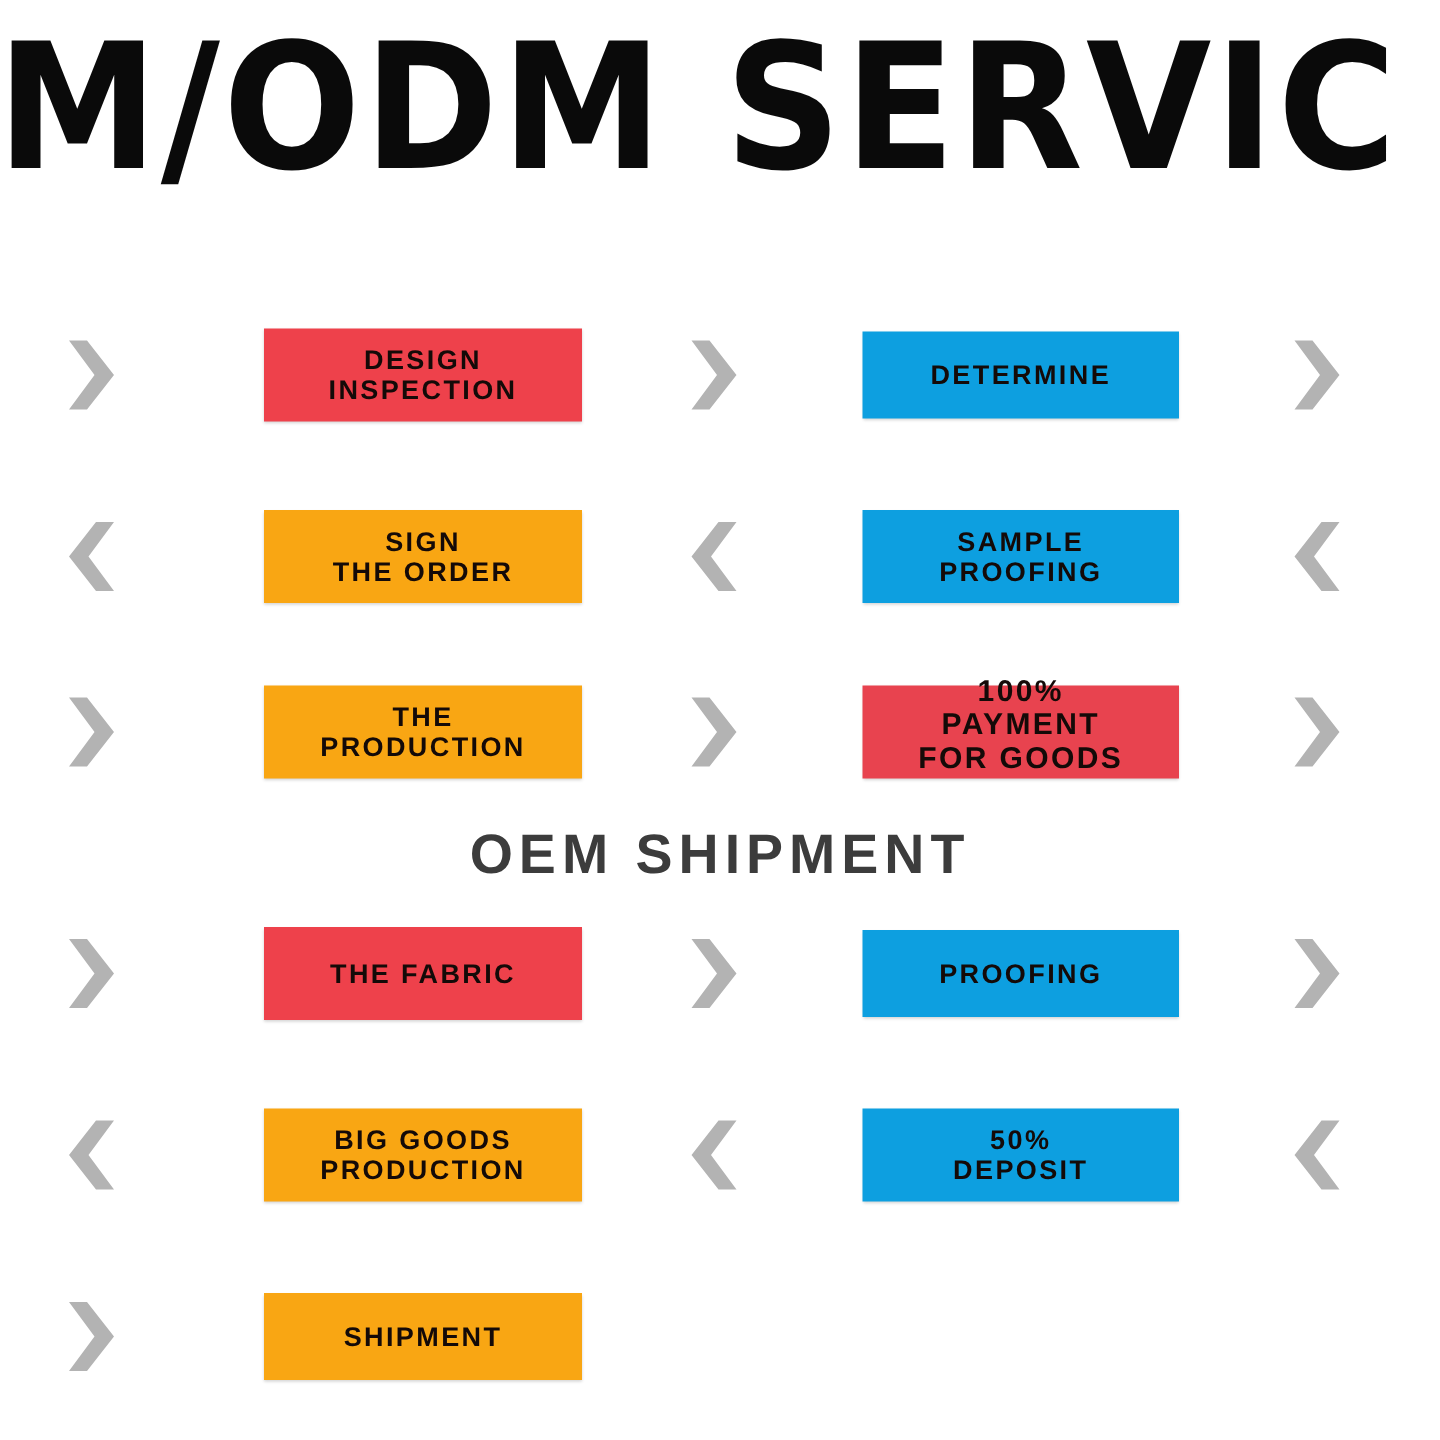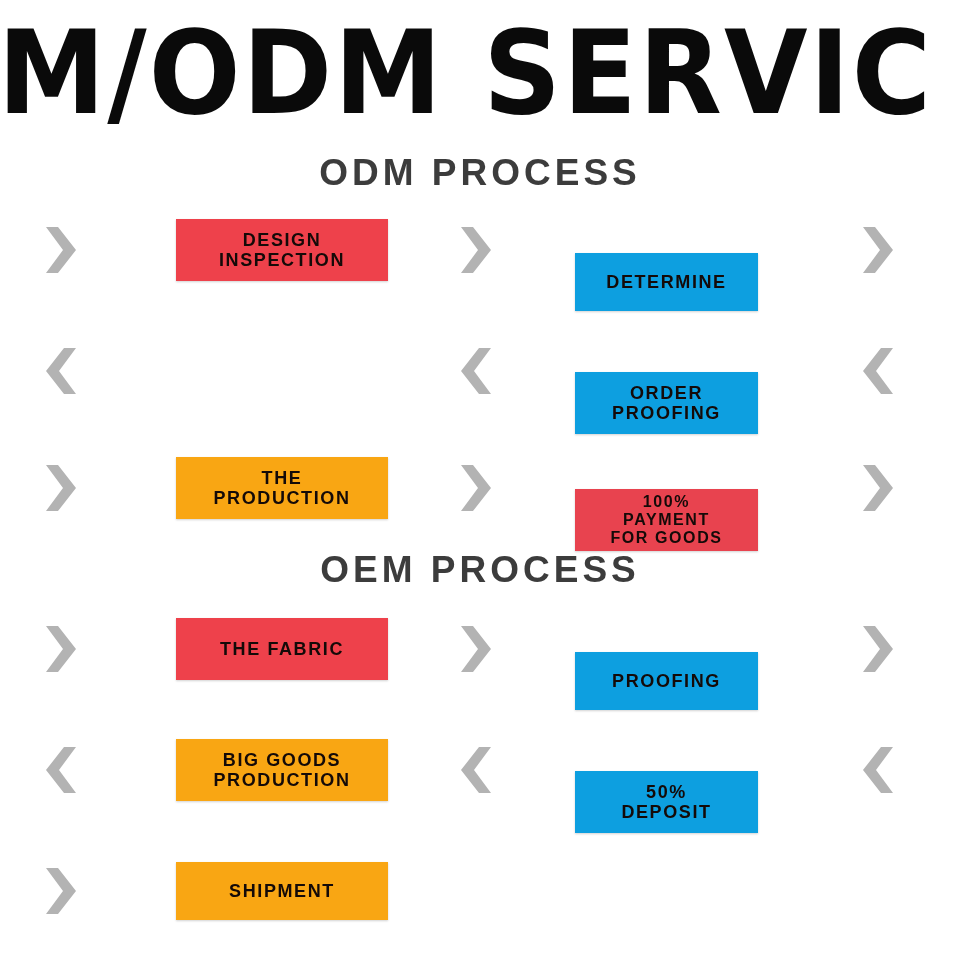--- a/index.html
+++ b/index.html
@@ -93,45 +93,44 @@
     font-weight: 700;
     color: #140a08;
     letter-spacing: 1.6px;
     line-height: 1.12;
     box-shadow: 0 1px 2px rgba(0,0,0,0.18);
   }
   .box .lines { width: 100%; }
   .box .ln { display: block; white-space: nowrap; }
 
   .box.left  { left: 176px; width: 212px; }
-  .box.right { left: 575px; width: 183px; margin-top: 32px; }
+  .box.right { left: 575px; width: 211px; }
 
   .box.h62 { top: 9px;  height: 62px; }
   .box.h58 { top: 11px; height: 58px; }
 
   .fs18 { font-size: 18px; }
-  .fs16 { font-size: 16px; }
+  .fs16 { font-size: 20px; align-items: flex-end; }
 
   .red    { background: #ee414b; }
   .red2   { background: #e8434f; }
   .blue   { background: #0d9fe0; }
   .orange { background: #f9a613; }
 </style>
 </head>
 <body>
 
 <div id="page">
 
   <div class="banner">
     <div class="banner-text">EM/ODM  SERVIC</div>
   </div>
 
-  <div class="section-heading odm">ODM PROCESS</div>
-
-  <div class="section-heading oem">OEM PROCESS</div>
+
+  <div class="section-heading oem">OEM SHIPMENT</div>
 
   <div id="rows-host">
       <div class="row" style="top: 210px;">
         <div class="chev c0">
           <svg viewBox="0 0 46 58" xmlns="http://www.w3.org/2000/svg">
             <path d="M8,6 L20,6 L38,29 L20,52 L8,52 L25,29 Z" fill="#b3b3b3"></path>
           </svg>
         </div>
         <div class="chev c1">
           <svg viewBox="0 0 46 58" xmlns="http://www.w3.org/2000/svg">
@@ -164,23 +163,29 @@
         <div class="chev c1">
           <svg viewBox="0 0 46 58" xmlns="http://www.w3.org/2000/svg">
             <path d="M38,6 L26,6 L8,29 L26,52 L38,52 L21,29 Z" fill="#b3b3b3"></path>
           </svg>
         </div>
         <div class="chev c2">
           <svg viewBox="0 0 46 58" xmlns="http://www.w3.org/2000/svg">
             <path d="M38,6 L26,6 L8,29 L26,52 L38,52 L21,29 Z" fill="#b3b3b3"></path>
           </svg>
         </div>
+        <div class="box left h62 orange fs18">
+          <div class="lines">
+            <span class="ln">SIGN</span>
+            <span class="ln">THE ORDER</span>
+          </div>
+        </div>
         <div class="box right h62 blue fs18">
           <div class="lines">
-            <span class="ln">ORDER</span>
+            <span class="ln">SAMPLE</span>
             <span class="ln">PROOFING</span>
           </div>
         </div>
       </div>
       <div class="row" style="top: 448px;">
         <div class="chev c0">
           <svg viewBox="0 0 46 58" xmlns="http://www.w3.org/2000/svg">
             <path d="M8,6 L20,6 L38,29 L20,52 L8,52 L25,29 Z" fill="#b3b3b3"></path>
           </svg>
         </div>

